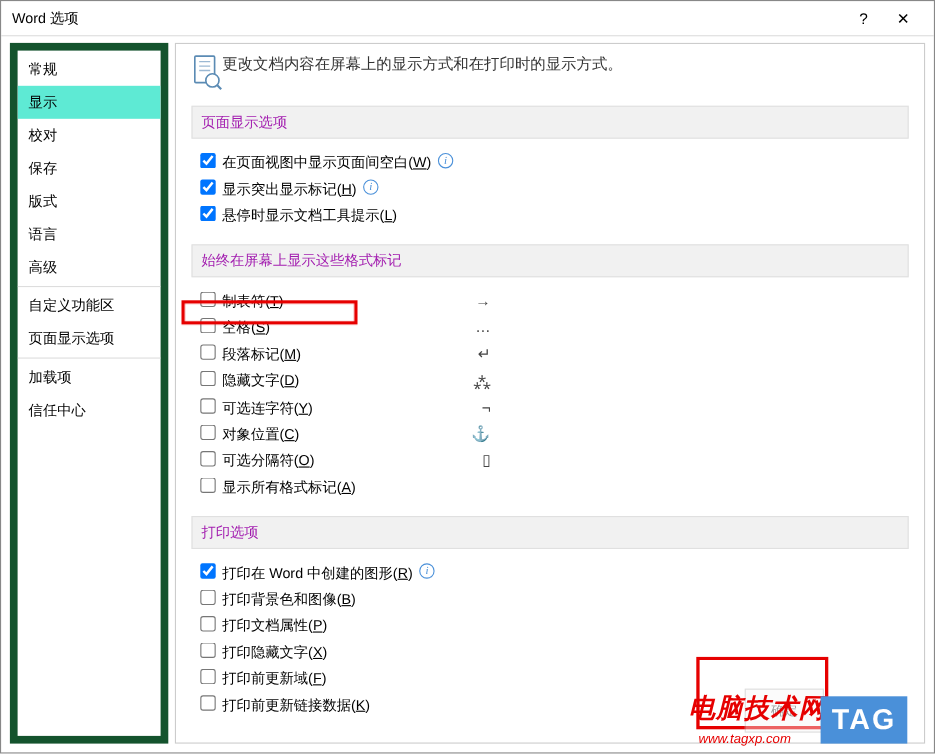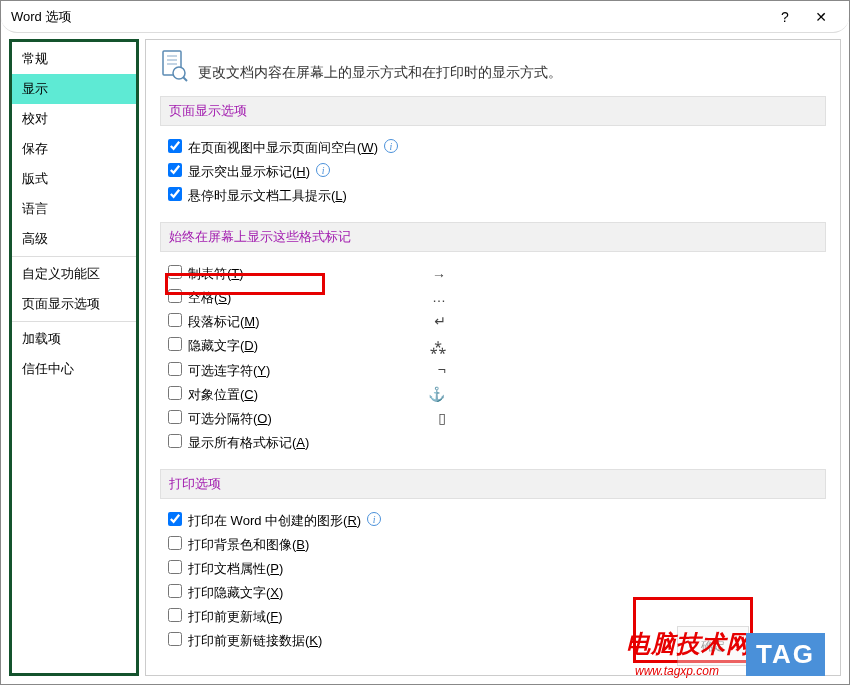--- a/index.html
+++ b/index.html
@@ -1,27 +1,27 @@
 <!DOCTYPE html>
 <html><head>
 <meta charset="utf-8">
 <style>
 * { box-sizing: border-box; margin: 0; padding: 0; }
 body { font-family: "Microsoft YaHei", sans-serif; font-size: 13px; background: #fff; }
 .dialog { width: 850px; height: 685px; border: 1px solid #888; display: flex; flex-direction: column; position: relative; }
-.titlebar { height: 32px; display: flex; align-items: center; padding: 0 10px; border-bottom: 1px solid #ddd; border-radius: 16px; }
+.titlebar { height: 32px; display: flex; align-items: center; padding: 0 10px; border-bottom: 1px solid #ddd; }
 .titlebar .title { flex: 1; font-size: 13px; }
 .titlebar .btn { width: 36px; height: 32px; display: flex; align-items: center; justify-content: center; cursor: pointer; font-size: 14px; }
 .body { flex: 1; display: flex; padding: 6px 8px 8px 8px; gap: 6px; overflow: hidden; }
-.sidebar { width: 130px; border: 3px solid #14532d; background: #fff; padding: 2px 0; overflow-y: auto; }
+.sidebar { width: 144px; border: 7px solid #14532d; background: #fff; padding: 2px 0; overflow-y: auto; }
 .sidebar .item { padding: 6px 10px; cursor: pointer; font-size: 13px; }
 .sidebar .item.selected { background: #5eead4; }
 .sidebar .sep { border-top: 1px solid #ddd; margin: 2px 0; }
 .main { flex: 1; border: 1px solid #ccc; padding: 10px 14px; overflow-y: auto; }
-.header-row { display: flex; align-items: flex-end; gap: 10px; margin-bottom: 14px; }
+.header-row { display: flex; align-items: flex-start; margin-bottom: 14px; }
 .header-row .desc { font-size: 14px; color: #333; }
 .doc-icon { width: 28px; height: 32px; position: relative; }
 .section-header { background: #f1f1f1; border: 1px solid #e0e0e0; padding: 5px 8px; font-size: 13px; color: #a21caf; margin-bottom: 10px; }
 .section-body { padding: 0 0 14px 8px; }
 .cb-row { display: flex; align-items: flex-start; gap: 6px; padding: 3px 0; font-size: 13px; }
 .cb-row input[type=checkbox] { width: 14px; height: 14px; cursor: pointer; }
 .cb-row .lbl { cursor: pointer; }
 .cb-row .u { text-decoration: underline; }
 .cb-row .sym { margin-left: auto; margin-right: 380px; color: #444; font-size: 14px; }
 .info-icon { width: 14px; height: 14px; border-radius: 50%; border: 1px solid #4a90d9; color: #4a90d9; font-size: 10px; display: inline-flex; align-items: center; justify-content: center; font-style: italic; font-family: serif; }

